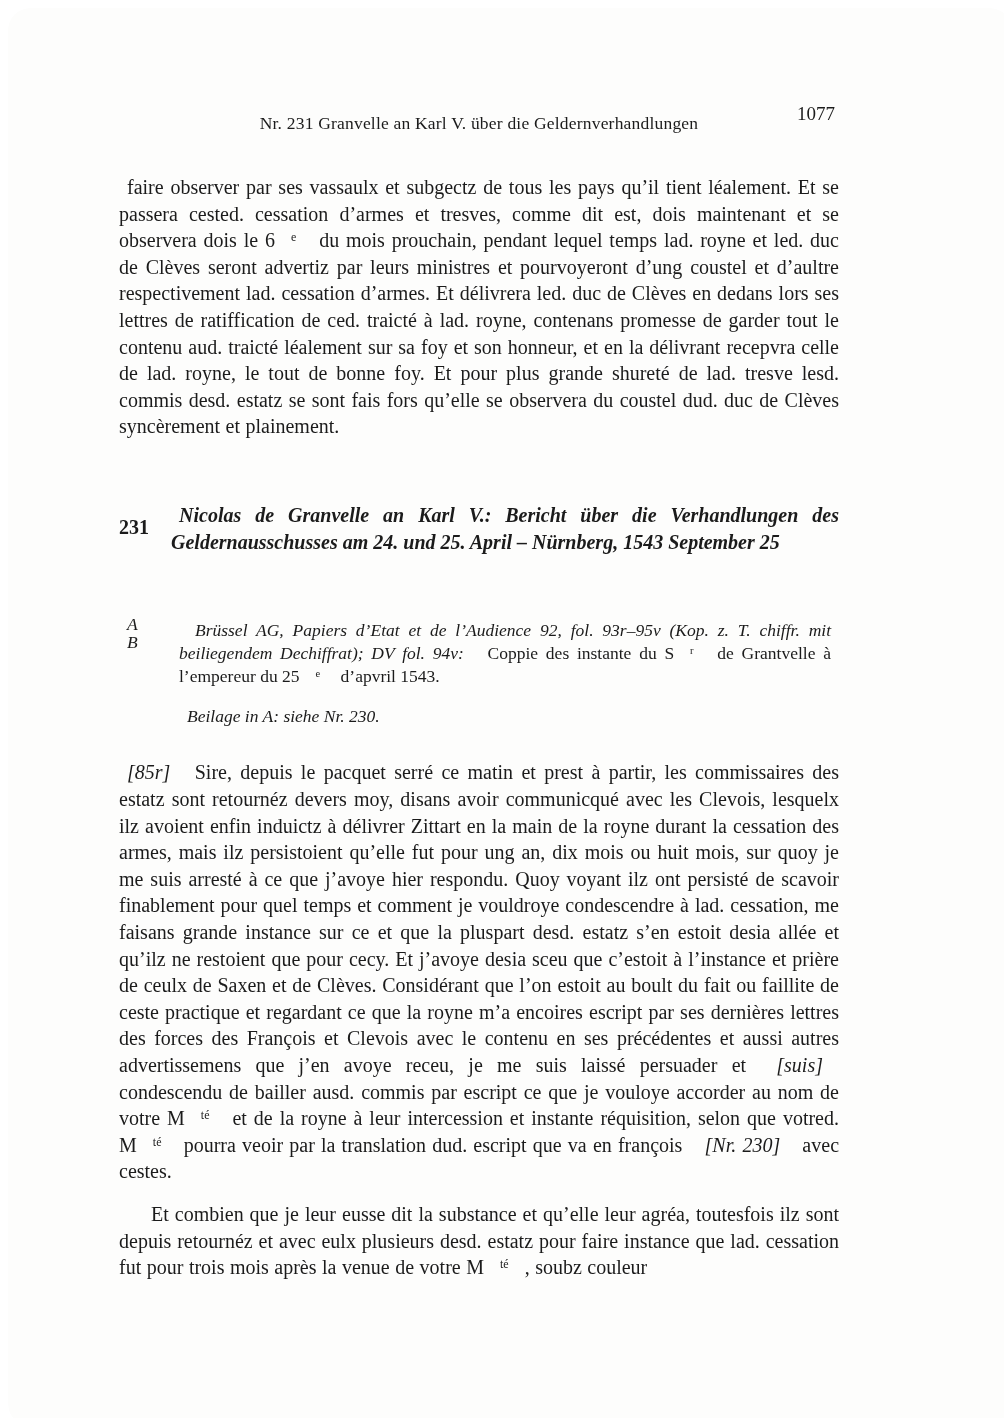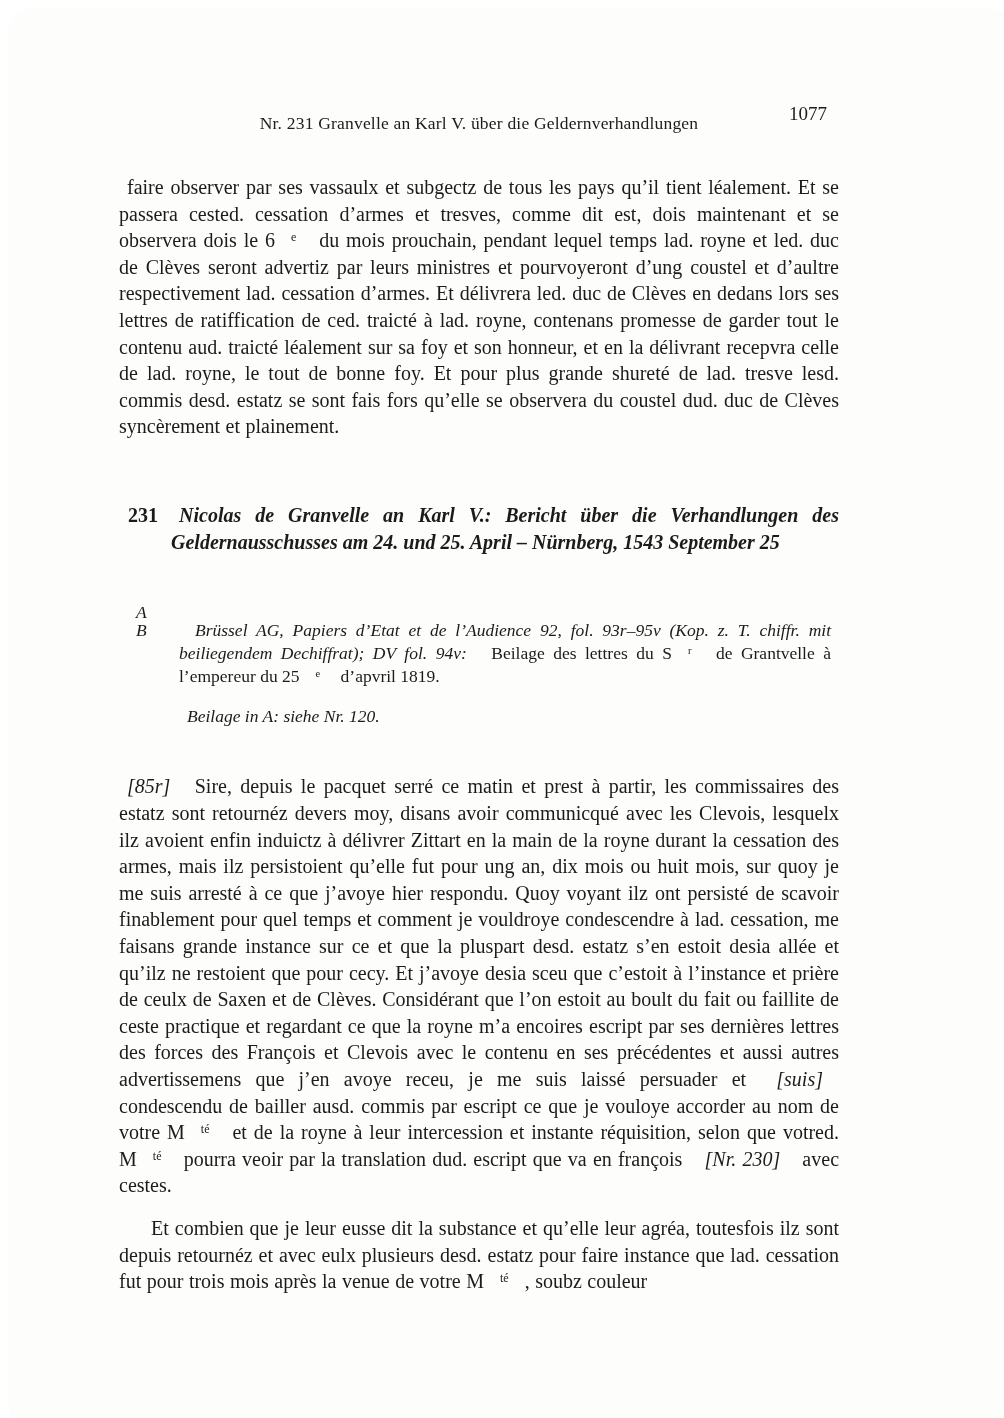--- a/index.html
+++ b/index.html
@@ -31,21 +31,21 @@
     line-height: 22px;
     margin-bottom: 16px;
   }
   .running-title {
     display: block;
     text-align: center;
     letter-spacing: 0.2px;
   }
   .page-number {
     position: absolute;
-    right: 12px;
+    right: 4px;
     top: -1px;
     font-size: 19px;
   }
   .para {
     font-size: 20px;
     line-height: 1.33;
     text-align: justify;
     word-spacing: 0.5px;
   }
   .entry-heading {
@@ -56,40 +56,39 @@
     font-style: italic;
     text-align: justify;
   }
   .hang {
     position: relative;
     padding-left: 60px;
   }
   .hang-label {
     position: absolute;
     left: 0;
-    top: 0;
+    top: 12px;
     font-style: normal;
-    margin-left: 9px;
   }
   .entry-number { font-weight: bold; }
   .sources {
     margin-top: 20px;
     font-size: 17.5px;
     line-height: 1.31;
   }
   .source-item {
     text-align: justify;
     margin-bottom: 2px;
   }
   .source-label { font-style: italic; }
   .attachment-note {
     margin-left: 60px;
     font-style: italic;
   }
-  .body-p1 { margin-top: 21px; }
+  .body-p1 { margin-top: 7px; }
   .indented { text-indent: 24px; }
   .it { font-style: italic; }
   .sup {
     font-size: 0.6em;
     position: relative;
     top: -0.48em;
     line-height: 0;
   }
 </style>
 </head>
@@ -109,23 +108,23 @@
       <span class="hang-label entry-number">231</span>
       <span class="entry-title">Nicolas de Granvelle an Karl V.: Bericht über die Verhandlungen des Geldernausschusses am 24. und 25. April – Nürnberg, 1543 September 25</span>
     </div>
 
     <div class="sources">
       <div class="source-item hang">
         <span class="hang-label source-label">A</span>
       </div>
       <div class="source-item hang">
         <span class="hang-label source-label">B</span>
-        <span class="source-text"><span class="it">Brüssel AG, Papiers d’Etat et de l’Audience 92, fol. 93r–95v (Kop. z. T. chiffr. mit beiliegendem Dechiffrat); DV fol. 94v:</span><span> Beilage des lettres du S</span><span class="sup">r</span><span> de Grantvelle à l’empereur du 25</span><span class="sup">e</span><span> d’apvril 1819.</span></span>
+        <span class="source-text"><span class="it">Brüssel AG, Papiers d’Etat et de l’Audience 92, fol. 93r–95v (Kop. z. T. chiffr. mit beiliegendem Dechiffrat); DV fol. 94v:</span><span> Coppie des instante du S</span><span class="sup">r</span><span> de Grantvelle à l’empereur du 25</span><span class="sup">e</span><span> d’apvril 1543.</span></span>
       </div>
-      <div class="attachment-note">Beilage in A: siehe Nr. 120.</div>
+      <div class="attachment-note">Beilage in A: siehe Nr. 230.</div>
     </div>
 
     <p class="para body-p1"><span class="it">[85r]</span><span> Sire, depuis le pacquet serré ce matin et prest à partir, les commissaires des estatz sont retournéz devers moy, disans avoir communicqué avec les Clevois, lesquelx ilz avoient enfin induictz à délivrer Zittart en la main de la royne durant la cessation des armes, mais ilz persistoient qu’elle fut pour ung an, dix mois ou huit mois, sur quoy je me suis arresté à ce que j’avoye hier respondu. Quoy voyant ilz ont persisté de scavoir finablement pour quel temps et comment je vouldroye condescendre à lad. cessation, me faisans grande instance sur ce et que la pluspart desd. estatz s’en estoit desia allée et qu’ilz ne restoient que pour cecy. Et j’avoye desia sceu que c’estoit à l’instance et prière de ceulx de Saxen et de Clèves. Considérant que l’on estoit au boult du fait ou faillite de ceste practique et regardant ce que la royne m’a encoires escript par ses dernières lettres des forces des François et Clevois avec le contenu en ses précédentes et aussi autres advertissemens que j’en avoye receu, je me suis laissé persuader et </span><span class="it">[suis]</span><span> condescendu de bailler ausd. commis par escript ce que je vouloye accorder au nom de votre M</span><span class="sup">té</span><span> et de la royne à leur intercession et instante réquisition, selon que votred. M</span><span class="sup">té</span><span> pourra veoir par la translation dud. escript que va en françois </span><span class="it">[Nr. 230]</span><span> avec cestes.</span></p>
 
     <p class="para body-p2 indented"><span>Et combien que je leur eusse dit la substance et qu’elle leur agréa, toutesfois ilz sont depuis retournéz et avec eulx plusieurs desd. estatz pour faire instance que lad. cessation fut pour trois mois après la venue de votre M</span><span class="sup">té</span><span>, soubz couleur</span></p>
 
   </div>
 </div>
 
 </body></html>

